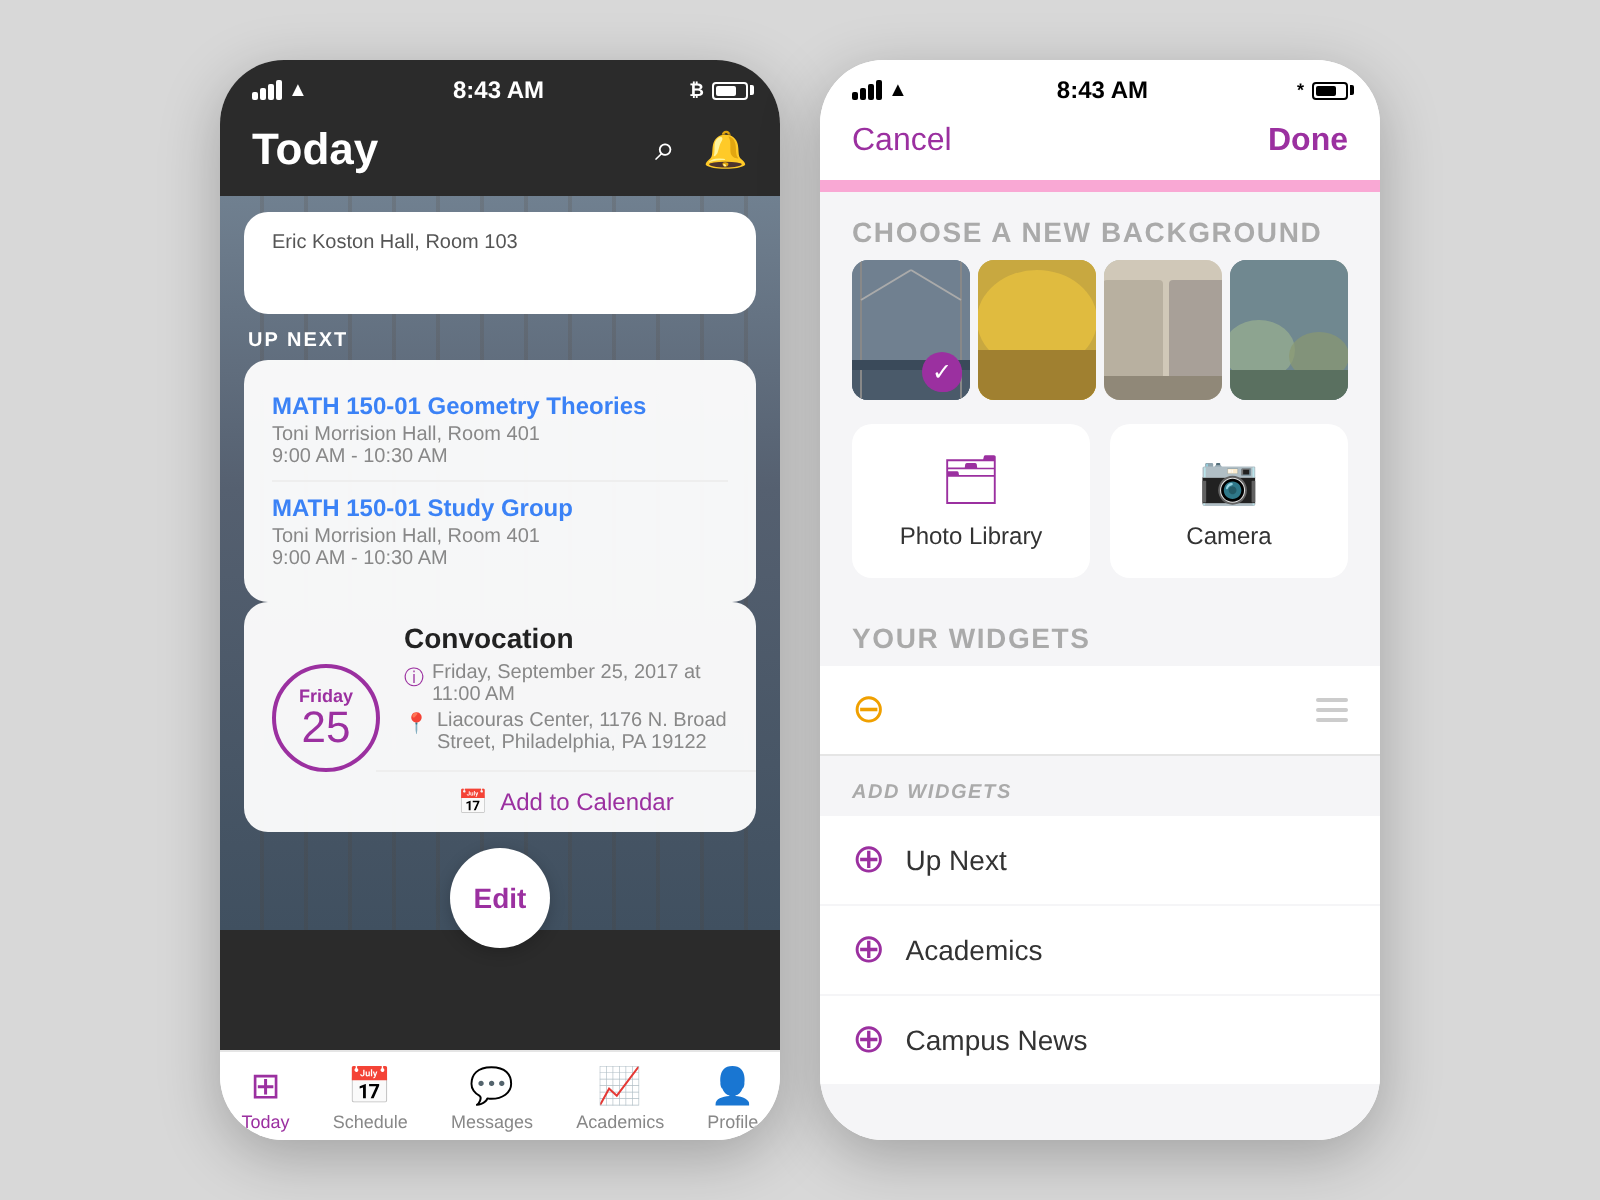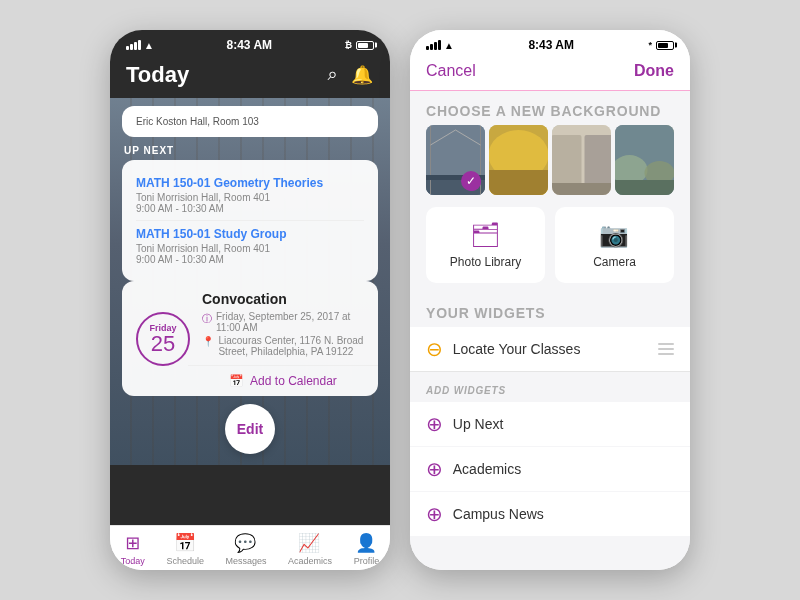--- a/index.html
+++ b/index.html
@@ -127,21 +127,21 @@
       background: #fff;
       margin: 0 12px;
       border-radius: 12px;
       padding: 10px 14px;
       position: relative;
       z-index: 2;
     }
     .small-event {
       font-size: 10px;
       color: #888;
-      margin-bottom: 0;
+      margin-bottom: 20px;
     }
     .small-event .venue { font-weight: 500; color: #555; }
     .small-event .time { color: #999; }
 
     .up-next-label {
       color: #fff;
       font-size: 10px;
       font-weight: 700;
       letter-spacing: 1px;
       padding: 8px 14px 4px;
@@ -253,21 +253,21 @@
     .nav-icon { font-size: 18px; }
 
     
     .right-phone .status-bar { background: #fff; color: #000; }
     .right-phone-header {
       background: #fff;
       padding: 6px 16px 10px;
       display: flex;
       justify-content: space-between;
       align-items: center;
-      border-bottom: 1px solid #f9a8d4;
+      border-bottom: 6px solid #f9a8d4;
     }
     .cancel-btn { color: #9b30a0; font-size: 16px; font-weight: 400; }
     .done-btn { color: #9b30a0; font-size: 16px; font-weight: 700; }
 
     .right-phone-content { flex: 1; background: #f5f5f7; overflow: hidden; }
 
     .section-label {
       font-size: 14px;
       font-weight: 600;
       color: #aaa;
@@ -554,21 +554,20 @@
         </div>
         <div class="picker-btn">
           <span class="picker-icon">📷</span>
           <span>Camera</span>
         </div>
       </div>
 
       <div class="section-label">YOUR WIDGETS</div>
       <div class="widget-item has-divider">
         <span class="widget-minus">⊖</span>
-        <span>Locate Your Classes</span>
         <div class="widget-menu">
           <div class="widget-menu-bar"></div>
           <div class="widget-menu-bar"></div>
           <div class="widget-menu-bar"></div>
         </div>
       </div>
 
       <div class="add-widgets-label">ADD WIDGETS</div>
       <div class="add-widget-item">
         <span class="widget-plus">⊕</span>

